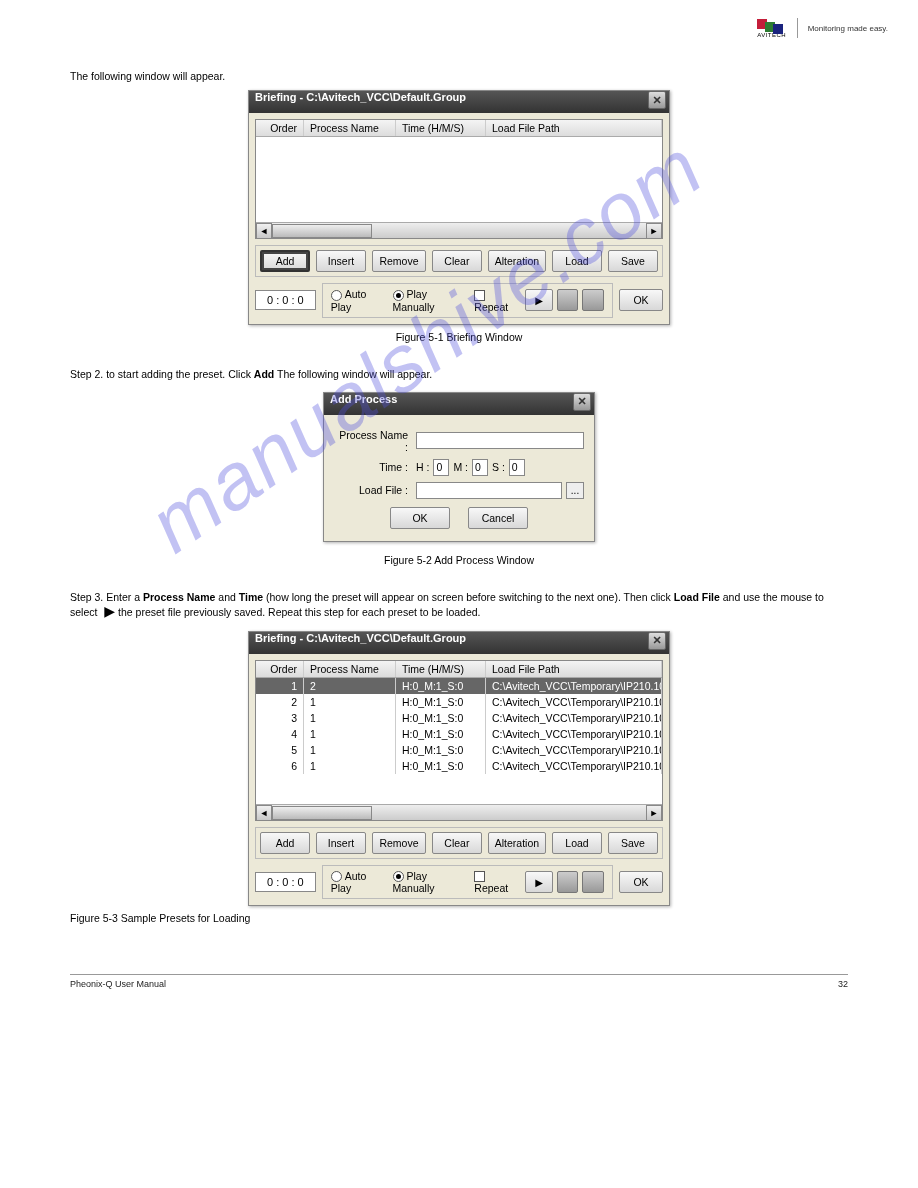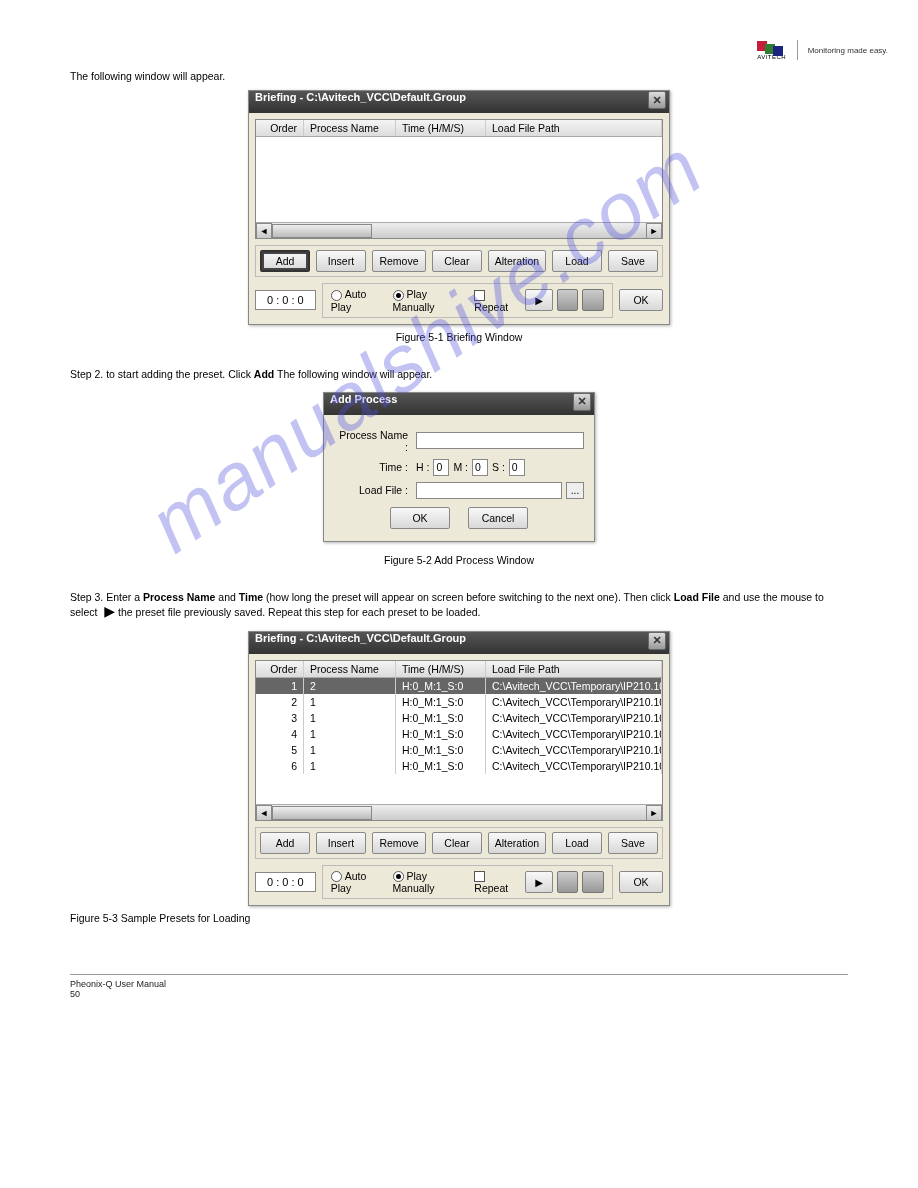--- a/index.html
+++ b/index.html
@@ -10,21 +10,21 @@
     background: #fff;
     width: 918px;
     position: relative;
   }
   .page {
     padding: 30px 70px 40px 70px;
     position: relative;
   }
   .header-right {
     position: absolute;
-    top: 40px;
+    top: 18px;
     right: 30px;
     display: flex;
     align-items: center;
     gap: 10px;
     font-size: 8px;
     color: #333;
   }
   .logo {
     display: flex;
     flex-direction: column;
@@ -181,21 +181,20 @@
     letter-spacing: 2px;
   }
   .footer {
     border-top: 1px solid #999;
     margin-top: 50px;
     padding-top: 4px;
     font-size: 9px;
     display:flex;
     justify-content: space-between;
     color:#222;
-    flex-direction:column;
   }
   .cursor-icon { font-size:14px; margin-left:4px;}
 </style>
 </head>
 <body>
 
 <div class="page">
 
   <div class="header-right">
     <div class="logo">
@@ -386,16 +385,16 @@
       </div>
     </div>
   </div>
 
   <div class="caption" style="">Figure 5-3 Sample Presets for Loading</div>
 
   <div class="watermark">manualshive.com</div>
 
   <div class="footer">
     <span>Pheonix-Q User Manual</span>
-    <span>50</span>
+    <span>32</span>
   </div>
 
 </div>
 
 </body></html>

